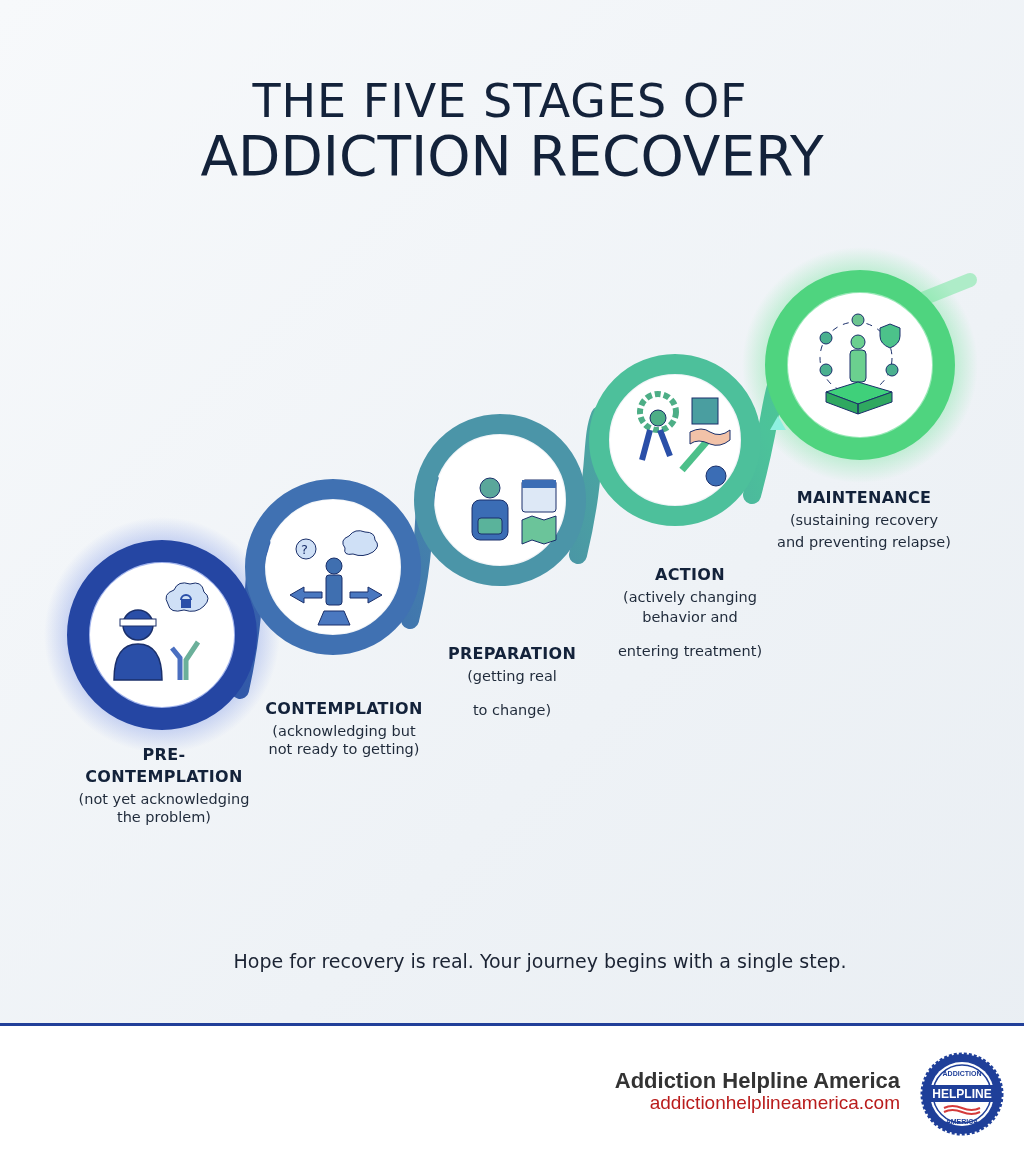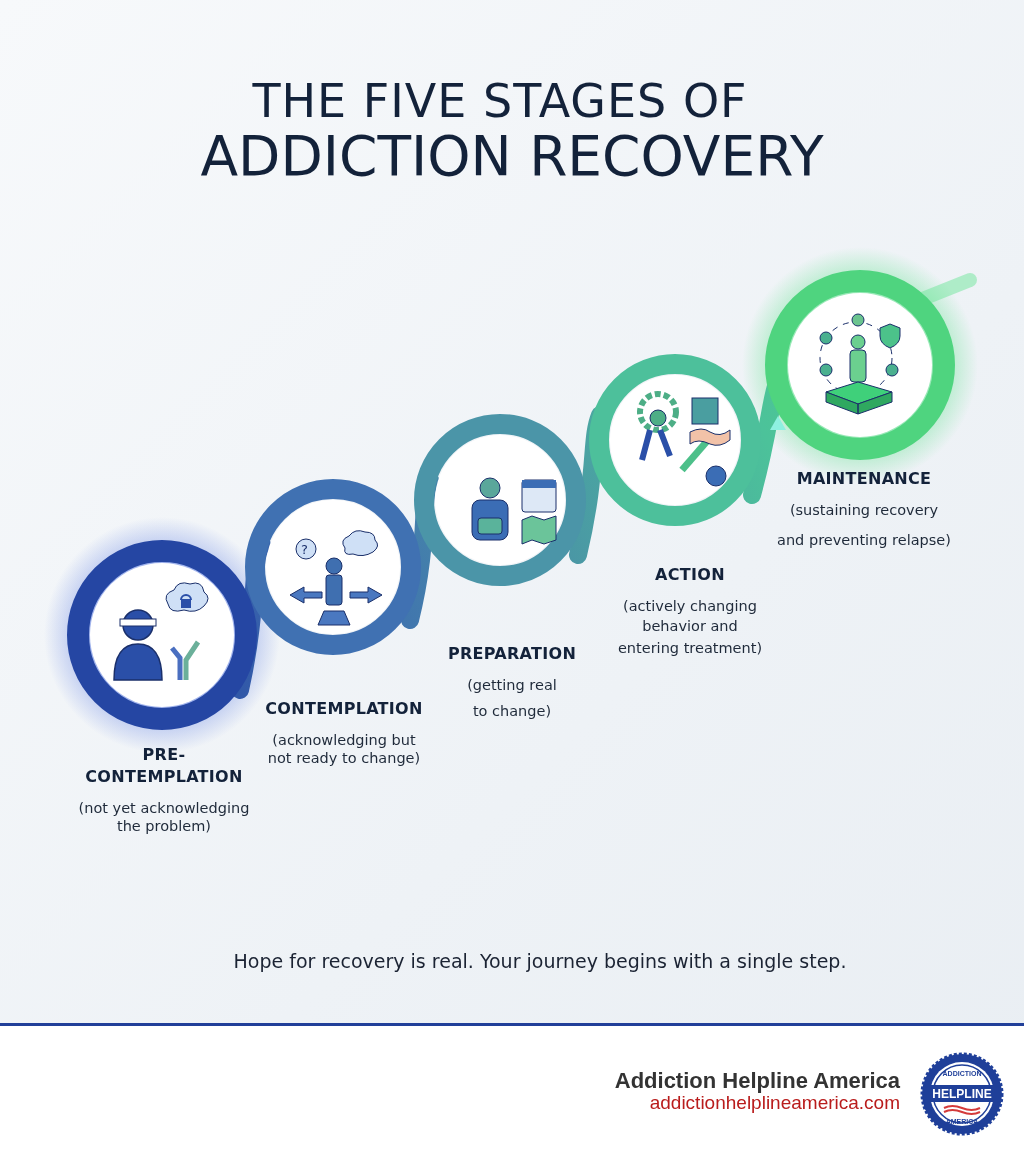--- a/index.html
+++ b/index.html
@@ -6,21 +6,21 @@
   body { width:1024px; height:1154px; position:relative; overflow:hidden;
     background: linear-gradient(135deg, #f7f9fb 0%, #eef2f6 60%, #e9eef3 100%);
     font-family: "DejaVu Sans", sans-serif; color:#13223a; }
   .title1 { position:absolute; top:74px; left:0; width:1000px; text-align:center;
     font-size:46px; font-weight:normal; letter-spacing:1px; color:#13223a; }
   .title2 { position:absolute; top:124px; left:0; width:1024px; text-align:center;
     font-size:55px; font-weight:normal; letter-spacing:0px; color:#13223a; }
   svg.path { position:absolute; left:0; top:0; }
   .stage-label { position:absolute; text-align:center; }
   .stage-name { font-weight:bold; font-size:16px; color:#13223a; letter-spacing:0.3px; line-height:22px; }
-  .stage-desc { font-size:14.5px; color:#1f2a3a; line-height:18px; margin-top:11px; }
+  .stage-desc { font-size:14.5px; color:#1f2a3a; line-height:18px; margin-top:2px; }
   .tagline { position:absolute; top:950px; left:0; width:1024px; text-align:center; font-size:19px; color:#1b2333;padding-left:28px; }
   .footer { position:absolute; top:1023px; left:0; width:1024px; height:131px; background:#ffffff; border-top:3px solid #213f99; }
   .brand-name { position:absolute; right:124px; top:42px; font-family:"Liberation Sans", sans-serif; font-weight:bold; font-size:22px; color:#333; text-align:left; }
   .brand-url { position:absolute; right:124px; top:66px; font-family:"Liberation Sans", sans-serif; font-size:19px; color:#b91c1c; text-align:right; }
   .logo { position:absolute; left:920px; top:26px; width:84px; height:84px; }
 </style>
 </head>
 <body>
 
 <div class="title1">THE FIVE STAGES OF</div>
@@ -125,40 +125,40 @@
 <div class="stage-label" style="left:64px; top:744px; width:200px;">
   <div class="stage-name">PRE-</div>
   <div class="stage-name">CONTEMPLATION</div>
   <div class="stage-desc">(not yet acknowledging</div>
   <div class="stage-desc" style="margin-top:0">the problem)</div>
 </div>
 
 <div class="stage-label" style="left:244px; top:698px; width:200px;">
   <div class="stage-name">CONTEMPLATION</div>
   <div class="stage-desc">(acknowledging but</div>
-  <div class="stage-desc" style="margin-top:0">not ready to change)</div>
+  <div class="stage-desc" style="margin-top:0">not ready to getting)</div>
 </div>
 
 <div class="stage-label" style="left:412px; top:643px; width:200px;">
   <div class="stage-name">PREPARATION</div>
   <div class="stage-desc">(getting real</div>
-  <div class="stage-desc" style="margin-top:8px">to change)</div>
+  <div class="stage-desc" style="margin-top:16px">to change)</div>
 </div>
 
 <div class="stage-label" style="left:590px; top:564px; width:200px;">
   <div class="stage-name">ACTION</div>
   <div class="stage-desc">(actively changing</div>
   <div class="stage-desc" style="margin-top:2px">behavior and</div>
-  <div class="stage-desc" style="margin-top:4px">entering treatment)</div>
+  <div class="stage-desc" style="margin-top:16px">entering treatment)</div>
 </div>
 
-<div class="stage-label" style="left:764px; top:468px; width:200px;">
+<div class="stage-label" style="left:764px; top:487px; width:200px;">
   <div class="stage-name">MAINTENANCE</div>
   <div class="stage-desc">(sustaining recovery</div>
-  <div class="stage-desc" style="margin-top:12px">and preventing relapse)</div>
+  <div class="stage-desc" style="margin-top:4px">and preventing relapse)</div>
 </div>
 
 <div class="tagline">Hope for recovery is real. Your journey begins with a single step.</div>
 
 <div class="footer">
   <div class="brand-name">Addiction Helpline America</div>
   <div class="brand-url">addictionhelplineamerica.com</div>
   <svg class="logo" viewBox="0 0 84 84">
     <circle cx="42" cy="42" r="40" fill="#1f3f99" stroke="#1f3f99" stroke-width="3" stroke-dasharray="3 2"></circle>
     <circle cx="42" cy="42" r="32" fill="#ffffff"></circle>

